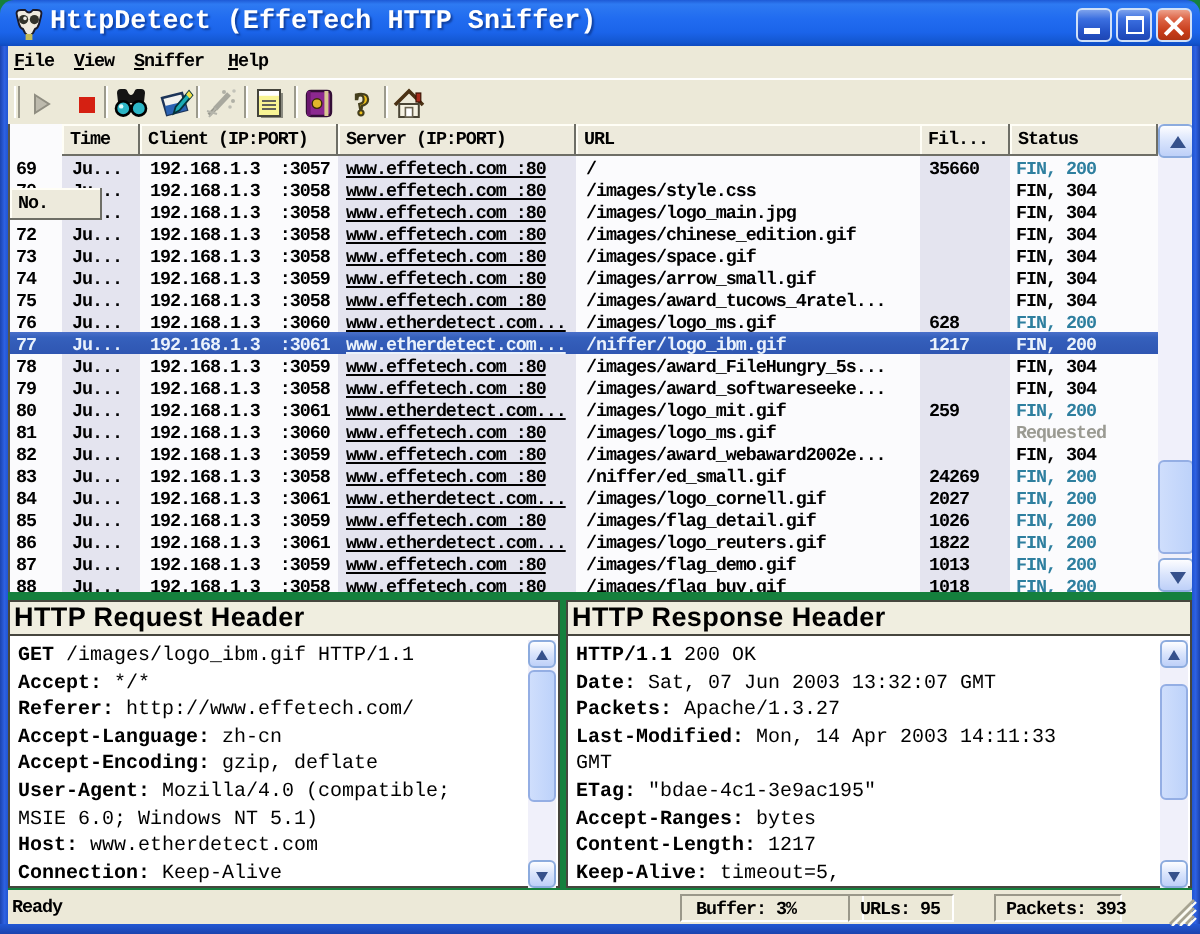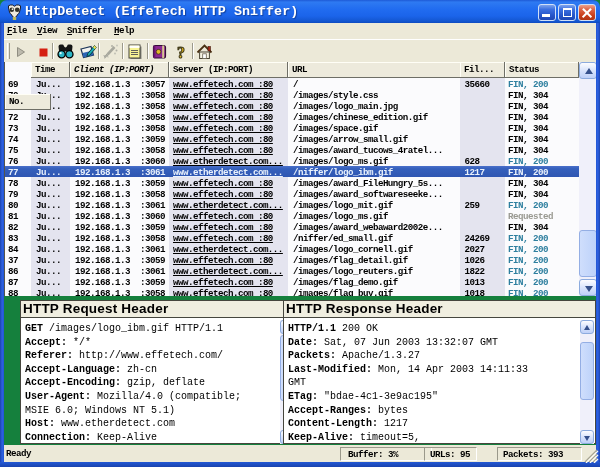--- a/index.html
+++ b/index.html
@@ -78,21 +78,21 @@
 .arr.dn { top:6px; border-top:6px solid #36518c; }
 .thumb { position:absolute; left:0; width:18px; border-radius:3px;
   background:linear-gradient(90deg,#cfdefc,#bdd2fa); border:1px solid #94aee4; }
 .psbtn { width:14px; height:14px; }
 .parr.up { left:3px; top:4px; border-left-width:3.5px; border-right-width:3.5px; border-bottom-width:5px; }
 .parr.dn { left:3px; top:5px; border-left-width:3.5px; border-right-width:3.5px; border-top-width:5px; }
 .pthumb { width:14px; }
 
 
 .panel { position:absolute; top:300px; height:144px; background:#fff; border:1px solid #46463e; }
-#panelL { left:20px; width:276px; }
+#panelL { left:4px; width:276px; }
 #panelR { left:283px; width:313px; }
 .phead { position:absolute; left:0; top:0; right:0; height:17px; background:#f0eee0;
   border-bottom:1px solid #46463e; font-family:"Liberation Sans",sans-serif;
   font-size:13.5px; font-weight:bold; letter-spacing:0.2px; padding:0 0 0 2px; }
 .pbody { position:absolute; left:0; top:18px; right:0; bottom:0; background:#fff; overflow:hidden;
   font-size:10px; line-height:13.6px; white-space:pre; padding:3px 0 0 4px; }
 .pbody b { font-weight:bold; }
 
 
 #statusbar { position:absolute; left:4px; top:445px; width:592px; height:17px; background:#ECE9D8;
@@ -198,29 +198,29 @@
 <div class="row" style="top:66.0px"><span class="c cno">75</span><span class="c ctime">Ju...</span><span class="c ccli">192.168.1.3  :3058</span><span class="c csrv">www.effetech.com :80</span><span class="c curl">/images/award_tucows_4ratel...</span><span class="c cfil"></span><span class="c cst st304">FIN, 304</span></div>
 <div class="row" style="top:77.0px"><span class="c cno">76</span><span class="c ctime">Ju...</span><span class="c ccli">192.168.1.3  :3060</span><span class="c csrv">www.etherdetect.com...</span><span class="c curl">/images/logo_ms.gif</span><span class="c cfil">628</span><span class="c cst st200">FIN, 200</span></div>
 <div class="row rowsel" style="top:88.0px"><span class="c cno">77</span><span class="c ctime">Ju...</span><span class="c ccli">192.168.1.3  :3061</span><span class="c csrv">www.etherdetect.com...</span><span class="c curl">/niffer/logo_ibm.gif</span><span class="c cfil">1217</span><span class="c cst stsel">FIN, 200</span></div>
 <div class="row" style="top:99.0px"><span class="c cno">78</span><span class="c ctime">Ju...</span><span class="c ccli">192.168.1.3  :3059</span><span class="c csrv">www.effetech.com :80</span><span class="c curl">/images/award_FileHungry_5s...</span><span class="c cfil"></span><span class="c cst st304">FIN, 304</span></div>
 <div class="row" style="top:110.0px"><span class="c cno">79</span><span class="c ctime">Ju...</span><span class="c ccli">192.168.1.3  :3058</span><span class="c csrv">www.effetech.com :80</span><span class="c curl">/images/award_softwareseeke...</span><span class="c cfil"></span><span class="c cst st304">FIN, 304</span></div>
 <div class="row" style="top:121.0px"><span class="c cno">80</span><span class="c ctime">Ju...</span><span class="c ccli">192.168.1.3  :3061</span><span class="c csrv">www.etherdetect.com...</span><span class="c curl">/images/logo_mit.gif</span><span class="c cfil">259</span><span class="c cst st200">FIN, 200</span></div>
 <div class="row" style="top:132.0px"><span class="c cno">81</span><span class="c ctime">Ju...</span><span class="c ccli">192.168.1.3  :3060</span><span class="c csrv">www.effetech.com :80</span><span class="c curl">/images/logo_ms.gif</span><span class="c cfil"></span><span class="c cst streq">Requested</span></div>
 <div class="row" style="top:143.0px"><span class="c cno">82</span><span class="c ctime">Ju...</span><span class="c ccli">192.168.1.3  :3059</span><span class="c csrv">www.effetech.com :80</span><span class="c curl">/images/award_webaward2002e...</span><span class="c cfil"></span><span class="c cst st304">FIN, 304</span></div>
 <div class="row" style="top:154.0px"><span class="c cno">83</span><span class="c ctime">Ju...</span><span class="c ccli">192.168.1.3  :3058</span><span class="c csrv">www.effetech.com :80</span><span class="c curl">/niffer/ed_small.gif</span><span class="c cfil">24269</span><span class="c cst st200">FIN, 200</span></div>
 <div class="row" style="top:165.0px"><span class="c cno">84</span><span class="c ctime">Ju...</span><span class="c ccli">192.168.1.3  :3061</span><span class="c csrv">www.etherdetect.com...</span><span class="c curl">/images/logo_cornell.gif</span><span class="c cfil">2027</span><span class="c cst st200">FIN, 200</span></div>
-<div class="row" style="top:176.0px"><span class="c cno">37</span><span class="c ctime">Ju...</span><span class="c ccli">192.168.1.3  :3059</span><span class="c csrv">www.effetech.com :80</span><span class="c curl">/images/flag_detail.gif</span><span class="c cfil">1026</span><span class="c cst st200">FIN, 200</span></div>
+<div class="row" style="top:176.0px"><span class="c cno">85</span><span class="c ctime">Ju...</span><span class="c ccli">192.168.1.3  :3059</span><span class="c csrv">www.effetech.com :80</span><span class="c curl">/images/flag_detail.gif</span><span class="c cfil">1026</span><span class="c cst st200">FIN, 200</span></div>
 <div class="row" style="top:187.0px"><span class="c cno">86</span><span class="c ctime">Ju...</span><span class="c ccli">192.168.1.3  :3061</span><span class="c csrv">www.etherdetect.com...</span><span class="c curl">/images/logo_reuters.gif</span><span class="c cfil">1822</span><span class="c cst st200">FIN, 200</span></div>
 <div class="row" style="top:198.0px"><span class="c cno">87</span><span class="c ctime">Ju...</span><span class="c ccli">192.168.1.3  :3059</span><span class="c csrv">www.effetech.com :80</span><span class="c curl">/images/flag_demo.gif</span><span class="c cfil">1013</span><span class="c cst st200">FIN, 200</span></div>
 <div class="row" style="top:209.0px"><span class="c cno">88</span><span class="c ctime">Ju...</span><span class="c ccli">192.168.1.3  :3058</span><span class="c csrv">www.effetech.com :80</span><span class="c curl">/images/flag_buy.gif</span><span class="c cfil">1018</span><span class="c cst st200">FIN, 200</span></div>
     </div>
     <div id="hdr">
       <span class="h" style="left:0; width:46px;margin-top:32px;">No.</span>
       <span class="h" style="left:26px; width:39px;">Time</span>
-      <span class="h" style="left:65px; width:99px;font-style:italic;">Client (IP:PORT)</span>
+      <span class="h" style="left:65px; width:99px;">Client (IP:PORT)</span>
       <span class="h" style="left:164px; width:119px;">Server (IP:PORT)</span>
       <span class="h" style="left:283px; width:188px;">URL</span>
       <span class="h" style="left:455px; width:45px;">Fil...</span>
       <span class="h" style="left:500px; width:74px;">Status</span>
     </div>
 
     <div class="sb" style="left:574px; top:0; width:18px; height:234px;">
       <div class="sbbtn" style="left:0; top:0;">
           <div class="arr up"></div>
         </div>
@@ -271,19 +271,19 @@
       <div class="sbbtn psbtn" style="left:0; top:110px;">
           <div class="arr dn parr"></div>
         </div>
     </div>
   </div>
 
   <div id="statusbar">
     <span style="position:absolute; left:2px; top:3px;">Ready</span>
     <span class="box" style="left:336px; width:92px; padding-left:7px;">Buffer: 3%</span>
     <span class="box" style="left:420px; width:53px; padding-left:5px;">URLs: 95</span>
-    <span class="box" style="left:493px; width:85px; padding-left:5px;">Packets: 393</span>
+    <span class="box" style="left:493px; width:64px; padding-left:5px;">Packets: 393</span>
   </div>
   <svg id="rgrip" width="15" height="14">
     <path d="M13 1 L1 13 M13 5 L5 13 M13 9 L9 13" stroke="#a6a391" stroke-width="1.4"></path>
     <path d="M14 2 L2 14 M14 6 L6 14 M14 10 L10 14" stroke="#fdfdf6" stroke-width="1.2"></path>
   </svg>
 </div>
 
 </body></html>

